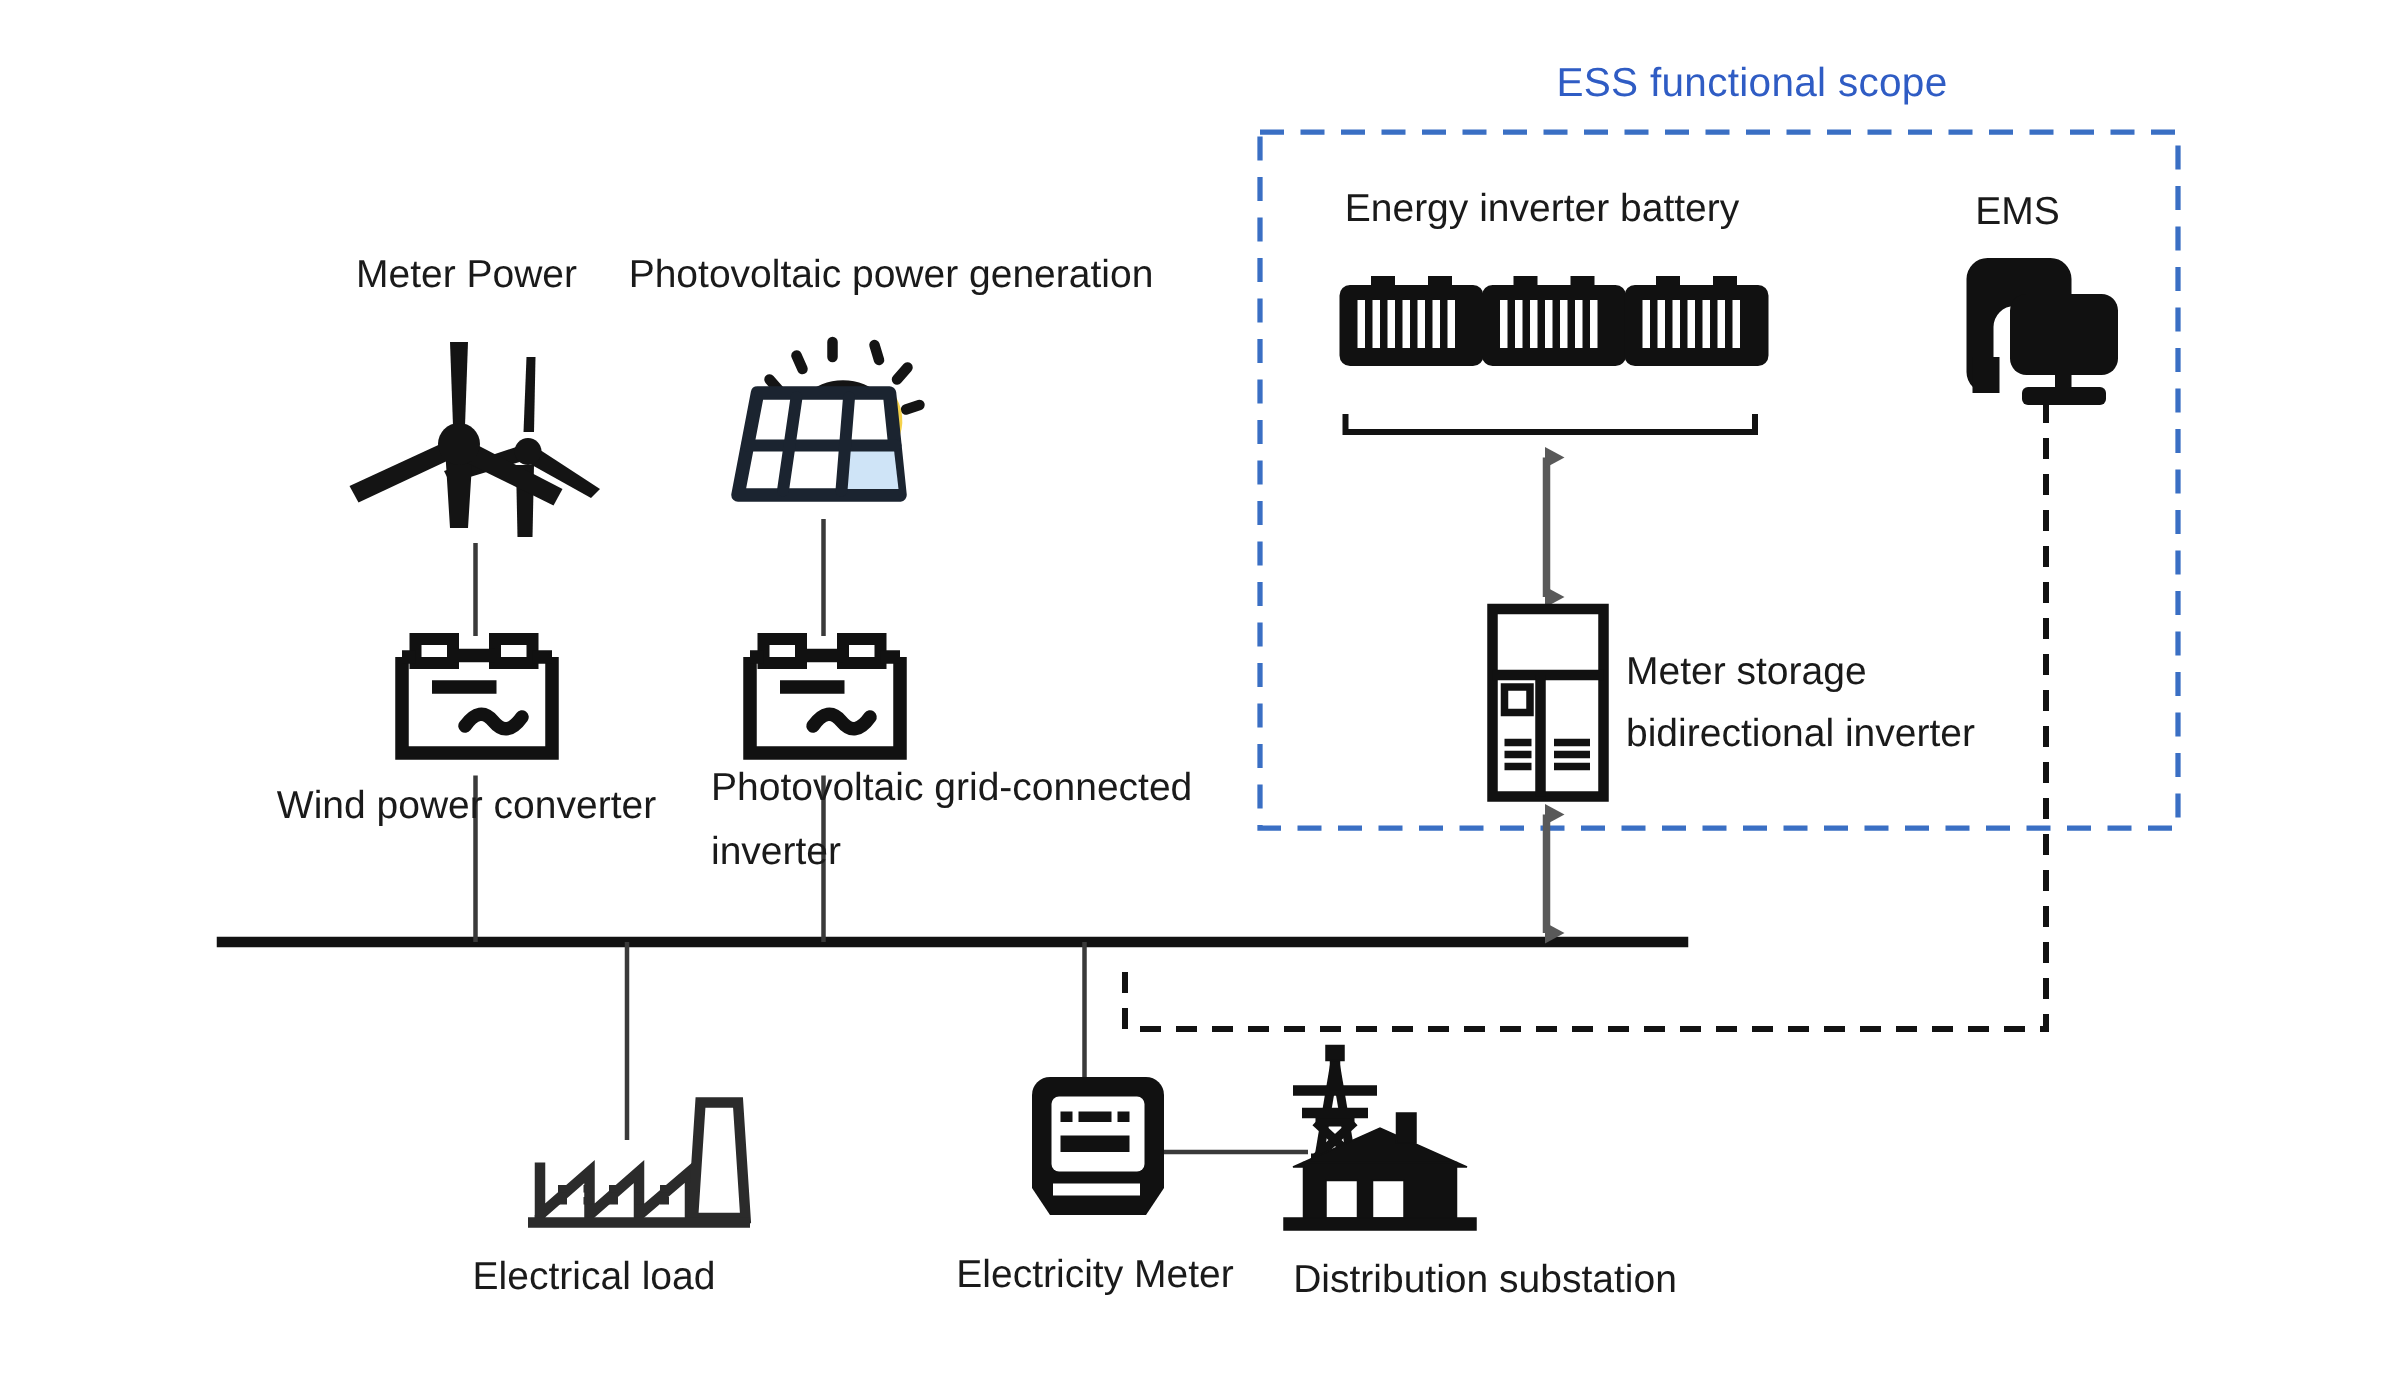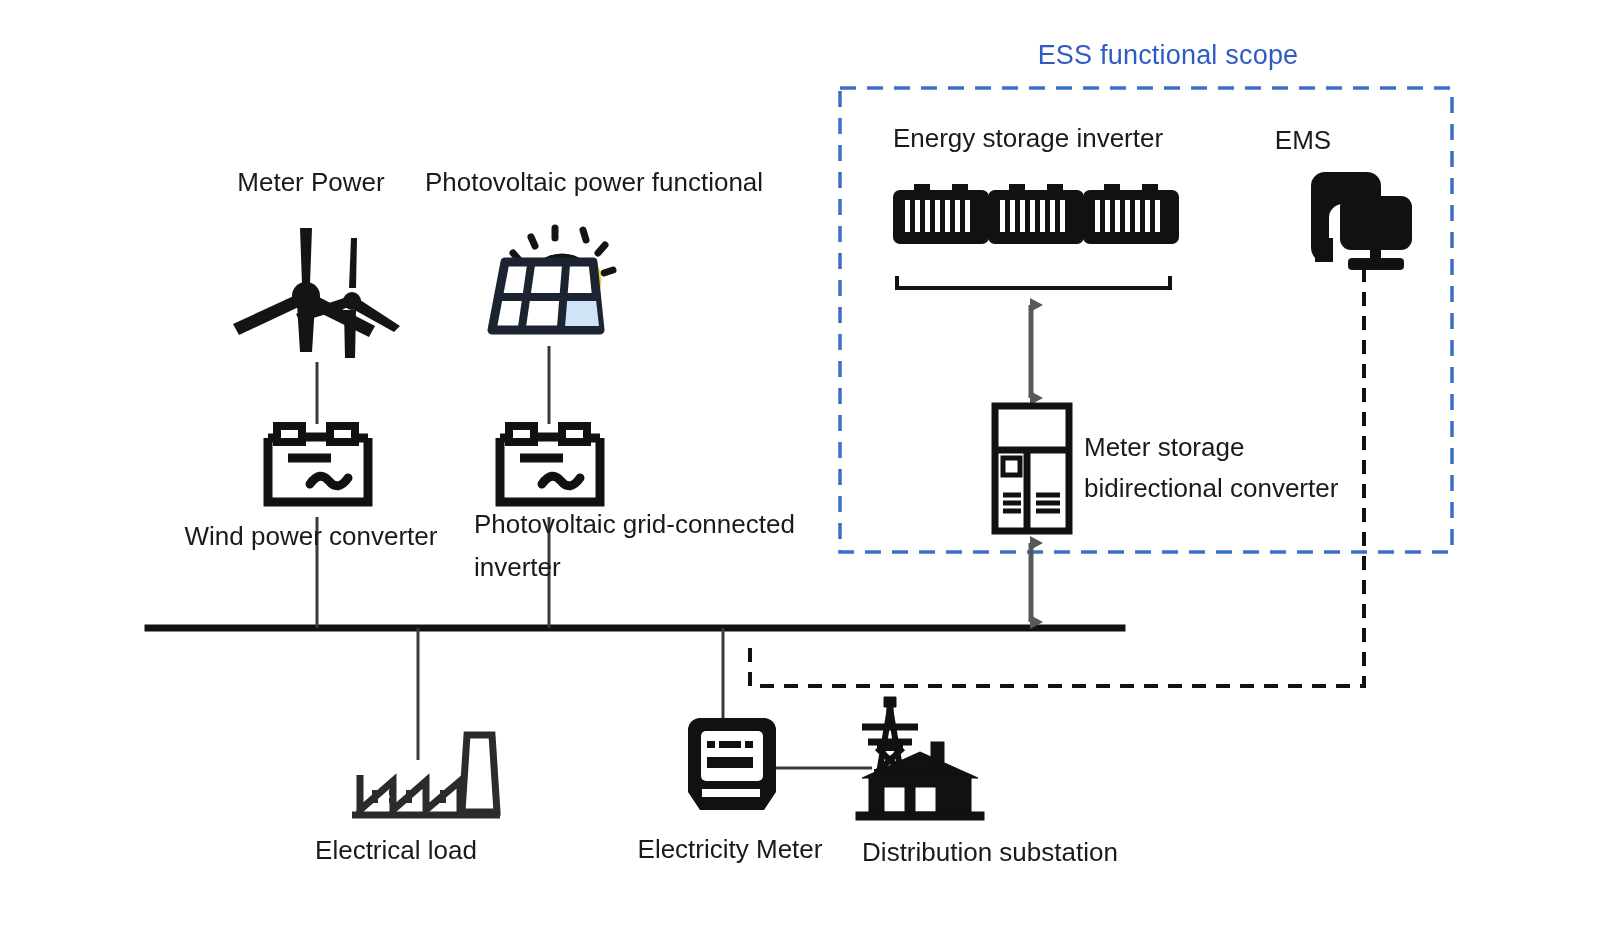--- a/index.html
+++ b/index.html
@@ -256,33 +256,33 @@
       <rect x="915" y="787" width="21" height="25" fill="#ffffff"></rect>
       <rect x="856" y="812" width="128" height="8"></rect>
     </g>
 
   </svg>
 
   <div class="title-ess" style="left:1168px;top:40px;">ESS functional scope</div>
 
   <div class="lbl c" style="left:311px;top:166px;">Meter Power</div>
 
-  <div class="lbl c" style="left:594px;top:166px;">Photovoltaic power functional</div>
+  <div class="lbl c" style="left:594px;top:166px;">Photovoltaic power generation</div>
 
   <div class="lbl" style="left:474px;top:508px;">Photovoltaic grid-connected</div>
 
   <div class="lbl c" style="left:311px;top:520px;">Wind power converter</div>
   <div class="lbl" style="left:474px;top:551px;">inverter</div>
 
-  <div class="lbl c" style="left:1028px;top:122px;">Energy storage inverter</div>
-
-  <div class="lbl c" style="left:1303px;top:124px;">EMS</div>
+  <div class="lbl c" style="left:1028px;top:122px;">Energy inverter battery</div>
+
+  <div class="lbl c" style="left:1345px;top:124px;">EMS</div>
 
   <div class="lbl" style="left:1084px;top:431px;">Meter storage</div>
-  <div class="lbl" style="left:1084px;top:472px;">bidirectional converter</div>
+  <div class="lbl" style="left:1084px;top:472px;">bidirectional inverter</div>
 
   <div class="lbl c" style="left:396px;top:834px;">Electrical load</div>
 
   <div class="lbl c" style="left:990px;top:836px;">Distribution substation</div>
 
   <div class="lbl c" style="left:730px;top:833px;">Electricity Meter</div>
 
 </div>
 
 </body></html>

